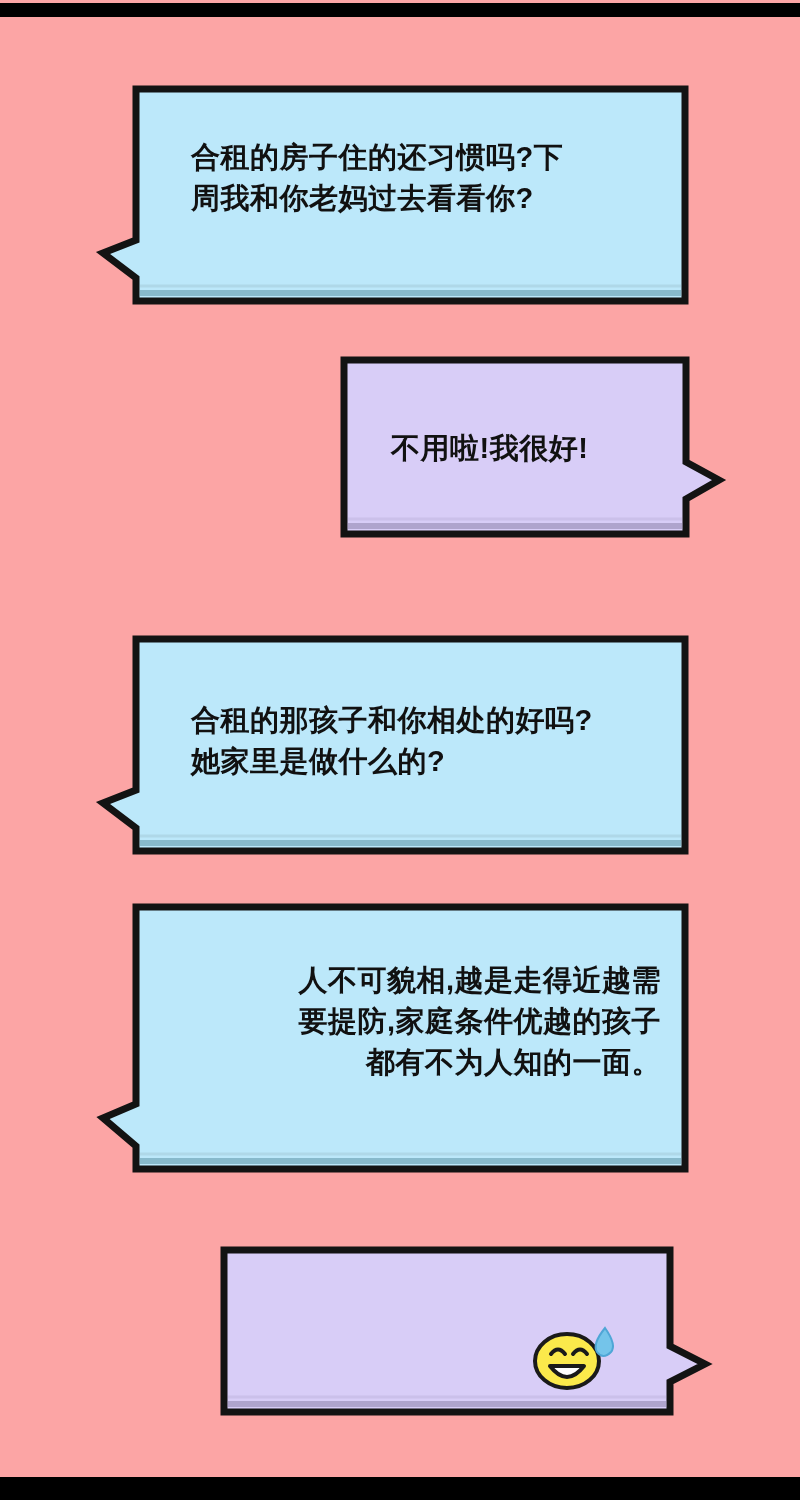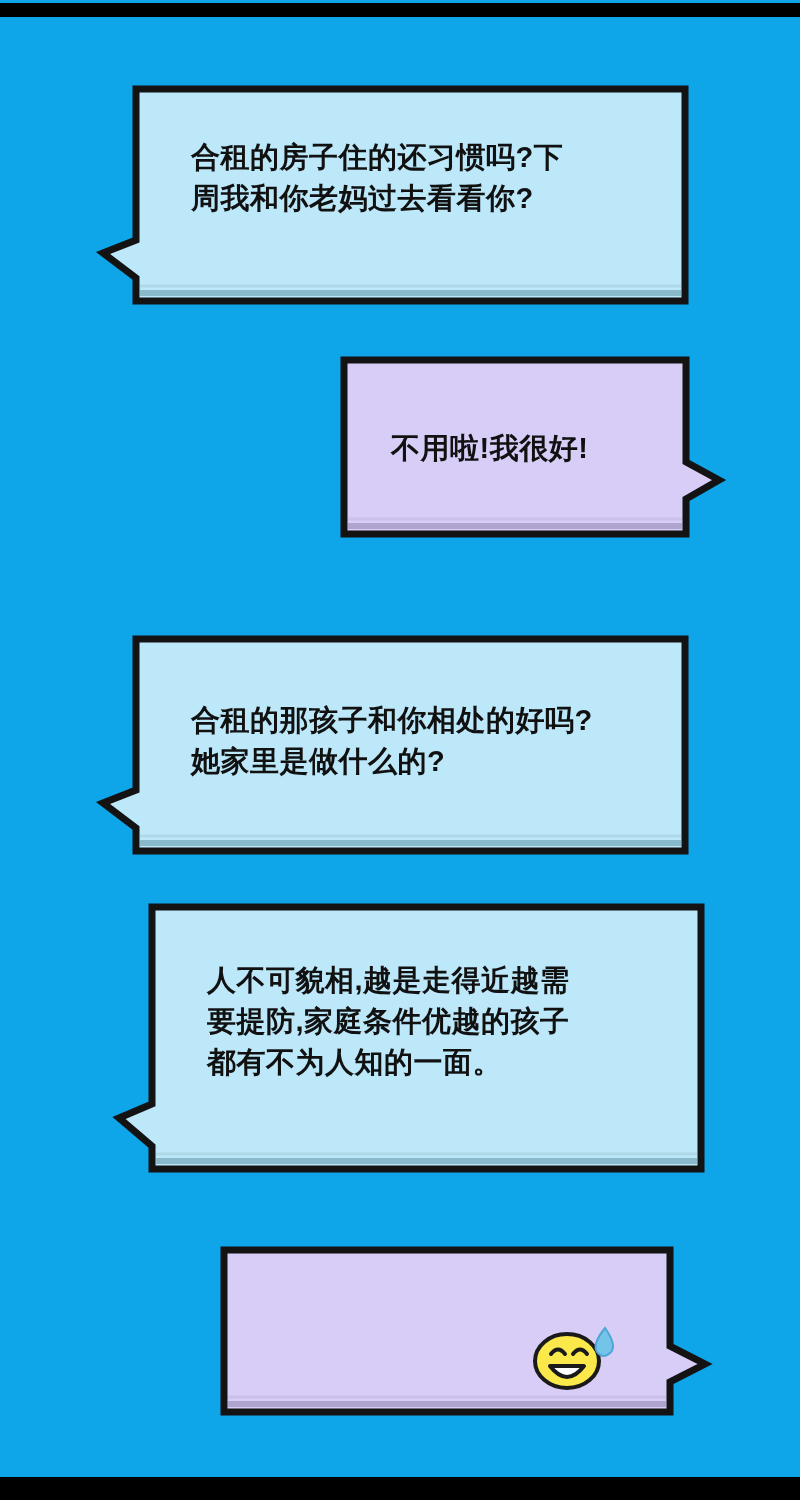--- a/index.html
+++ b/index.html
@@ -47,21 +47,21 @@
   .purple .bubble-text { line-height: 1.42; }
 
   .emoji-wrap {
     position: absolute;
     z-index: 3;
   }
 </style>
 </head>
 <body>
 
-<div id="page" style="background: #0ea5e9;">
+<div id="page" style="background: #fca5a5;">
 
   <div class="filmbar top" style="background: rgb(0, 0, 0);"></div>
   <div class="filmbar bottom" style="background: rgb(0, 0, 0);"></div>
 
   <div class="bubble blue" style="left:95px; top:80px; width:600px; height:230px;">
     <svg width="600" height="230" viewBox="0 0 600 230">
       <path d="M 38 225 L 38 230 L 585 230 L 585 225 Z" fill="#131313" opacity="0"></path>
       <path d="M 41 9 L 590 9 L 590 221 L 41 221 L 41 198 L 8 173 L 41 160 Z" fill="#bce8fa" stroke="#131313" stroke-width="7" stroke-linejoin="miter"></path>
       <path d="M 45 213 L 586 213" stroke="#7fb2c4" stroke-width="6" opacity="0.85"></path>
       <path d="M 45 206 L 586 206" stroke="#a8cedd" stroke-width="3" opacity="0.6"></path>
@@ -82,21 +82,21 @@
 
   <div class="bubble purple" style="left:335px; top:352px; width:390px; height:190px;">
     <svg width="390" height="190" viewBox="0 0 390 190">
       <path d="M 9 8 L 351 8 L 351 110 L 384 128 L 351 147 L 351 182 L 9 182 Z" fill="#d8cdf7" stroke="#131313" stroke-width="7" stroke-linejoin="miter"></path>
       <path d="M 13 174 L 347 174" stroke="#a99dc6" stroke-width="6" opacity="0.85"></path>
       <path d="M 13 167 L 347 167" stroke="#c3b8e2" stroke-width="3" opacity="0.6"></path>
     </svg>
     <div class="bubble-text" style="left:56px; top:76px; width:290px; font-size:29px;">不用啦!我很好!</div>
   </div>
 
-  <div class="bubble blue" style="left:111px; top:898px; width:600px; height:280px;">
+  <div class="bubble blue" style="left:95px; top:898px; width:600px; height:280px;text-align:right;">
     <svg width="600" height="280" viewBox="0 0 600 280">
       <path d="M 41 9 L 590 9 L 590 271 L 41 271 L 41 248 L 8 220 L 41 206 Z" fill="#bce8fa" stroke="#131313" stroke-width="7" stroke-linejoin="miter"></path>
       <path d="M 45 263 L 586 263" stroke="#7fb2c4" stroke-width="6" opacity="0.85"></path>
       <path d="M 45 256 L 586 256" stroke="#a8cedd" stroke-width="3" opacity="0.6"></path>
     </svg>
     <div class="bubble-text" style="left:96px; top:62px; width:470px; font-size:29px;">人不可貌相,越是走得近越需
 要提防,家庭条件优越的孩子
 都有不为人知的一面。</div>
   </div>
 

